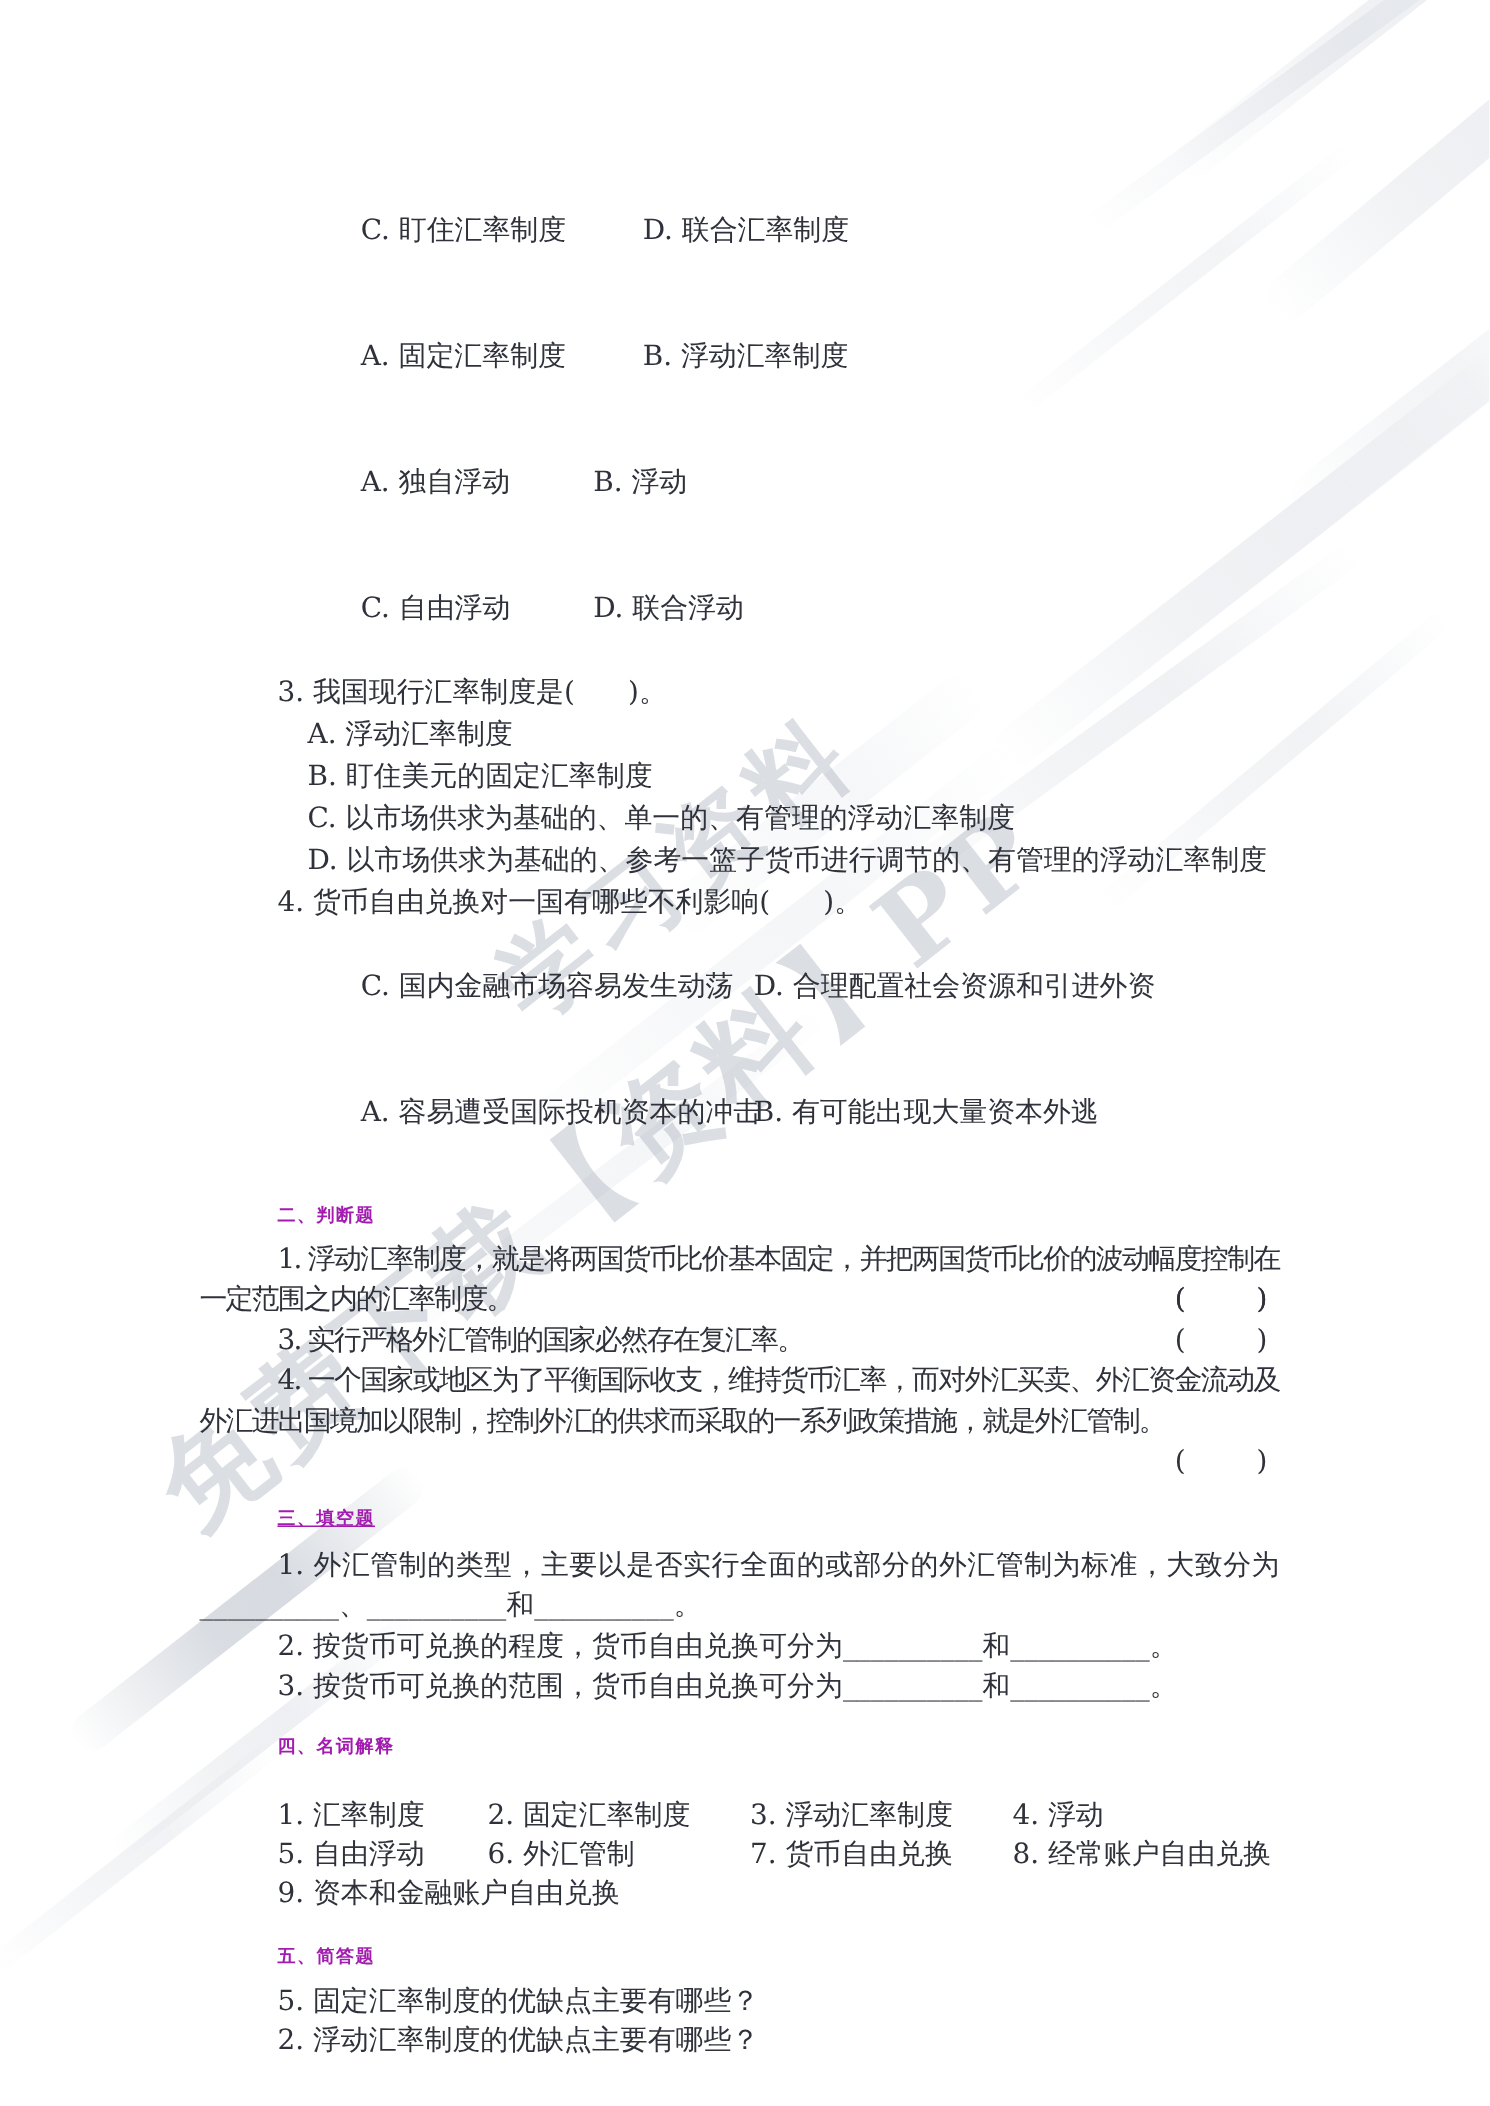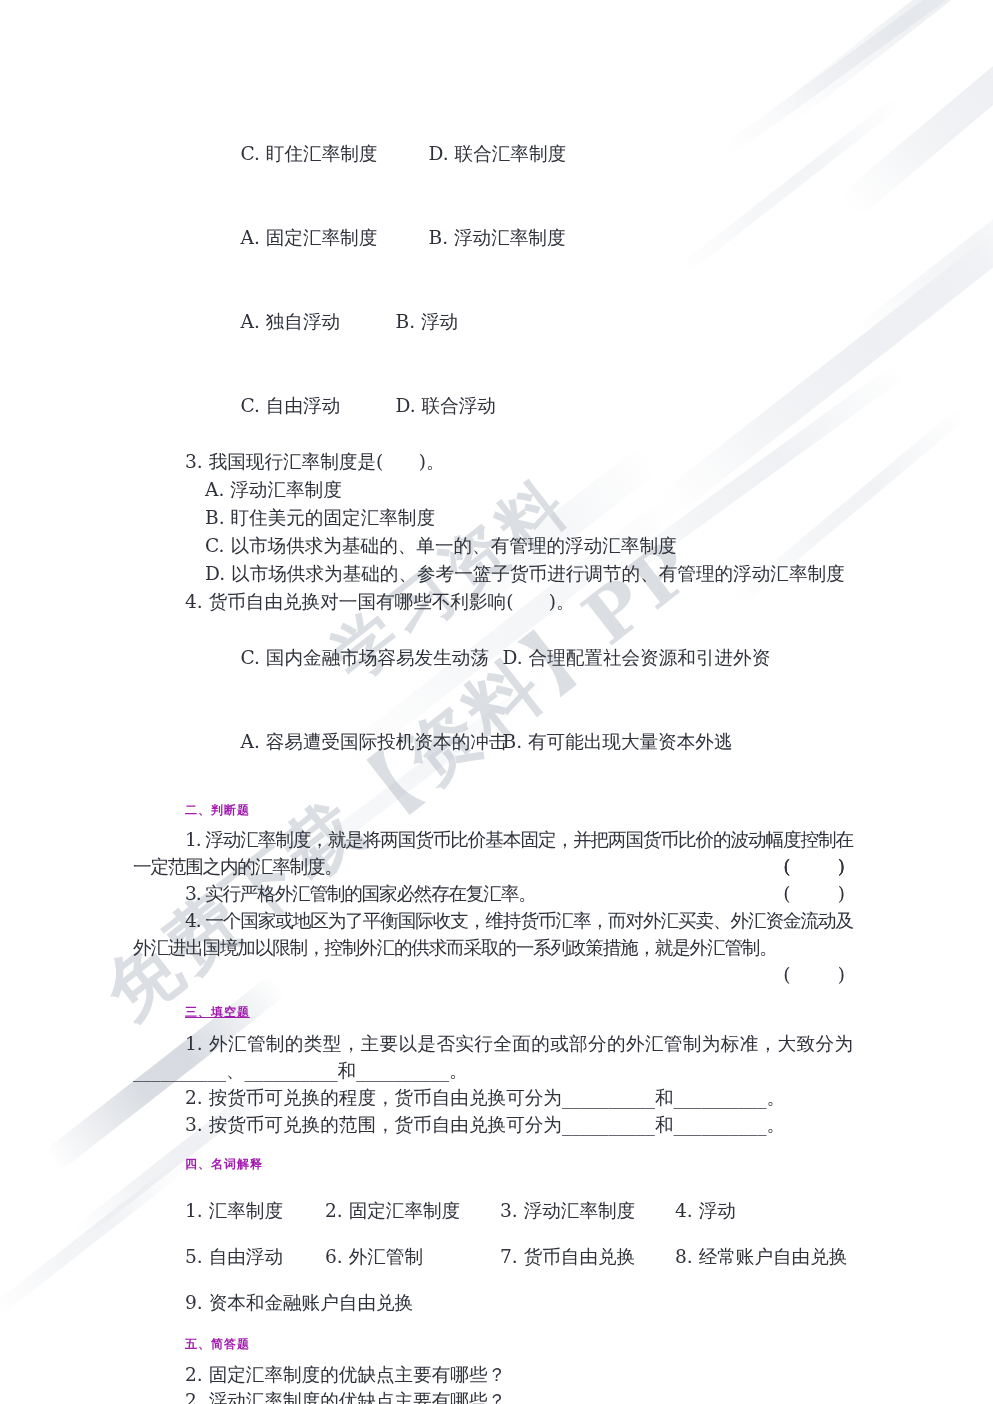--- a/index.html
+++ b/index.html
@@ -71,21 +71,21 @@
   }
   .judge-paren {
     position:absolute; right:8px; bottom:0;
     letter-spacing:0; white-space:pre; text-indent:0;
   }
   .paren-row { line-height:27px; text-align:right; padding-right:8px; white-space:pre; }
 
   .fill-item { line-height:27px; text-indent:52px; text-align:justify; }
   .fill-item.oneline { white-space:pre; text-align:left; }
 
-  .terms-row { line-height:26px; padding-left:52px; white-space:nowrap;margin-top:20px; }
+  .terms-row { line-height:26px; padding-left:52px; white-space:nowrap; }
   .tc140 { display:inline-block; width:140px; }
   .tc175 { display:inline-block; width:175px; }
 
   .short-item { line-height:26px; padding-left:52px; white-space:nowrap; }
 </style>
 </head>
 <body>
 
 <div class="page">
 
@@ -165,17 +165,17 @@
       <span class="tc140">1. 汇率制度</span><span class="tc175">2. 固定汇率制度</span><span class="tc175">3. 浮动汇率制度</span><span>4. 浮动</span>
     </div>
     <div class="terms-row">
       <span class="tc140">5. 自由浮动</span><span class="tc175">6. 外汇管制</span><span class="tc175">7. 货币自由兑换</span><span>8. 经常账户自由兑换</span>
     </div>
     <div class="terms-row">
       <span>9. 资本和金融账户自由兑换</span>
     </div>
 
     <div class="sec-h h-short">五、简答题</div>
-    <div class="short-item">2. 固定汇率制度的优缺点主要有哪些？</div>
+    <div class="short-item">5. 固定汇率制度的优缺点主要有哪些？</div>
     <div class="short-item">2. 浮动汇率制度的优缺点主要有哪些？</div>
 
   </div>
 </div>
 
 </body></html>

